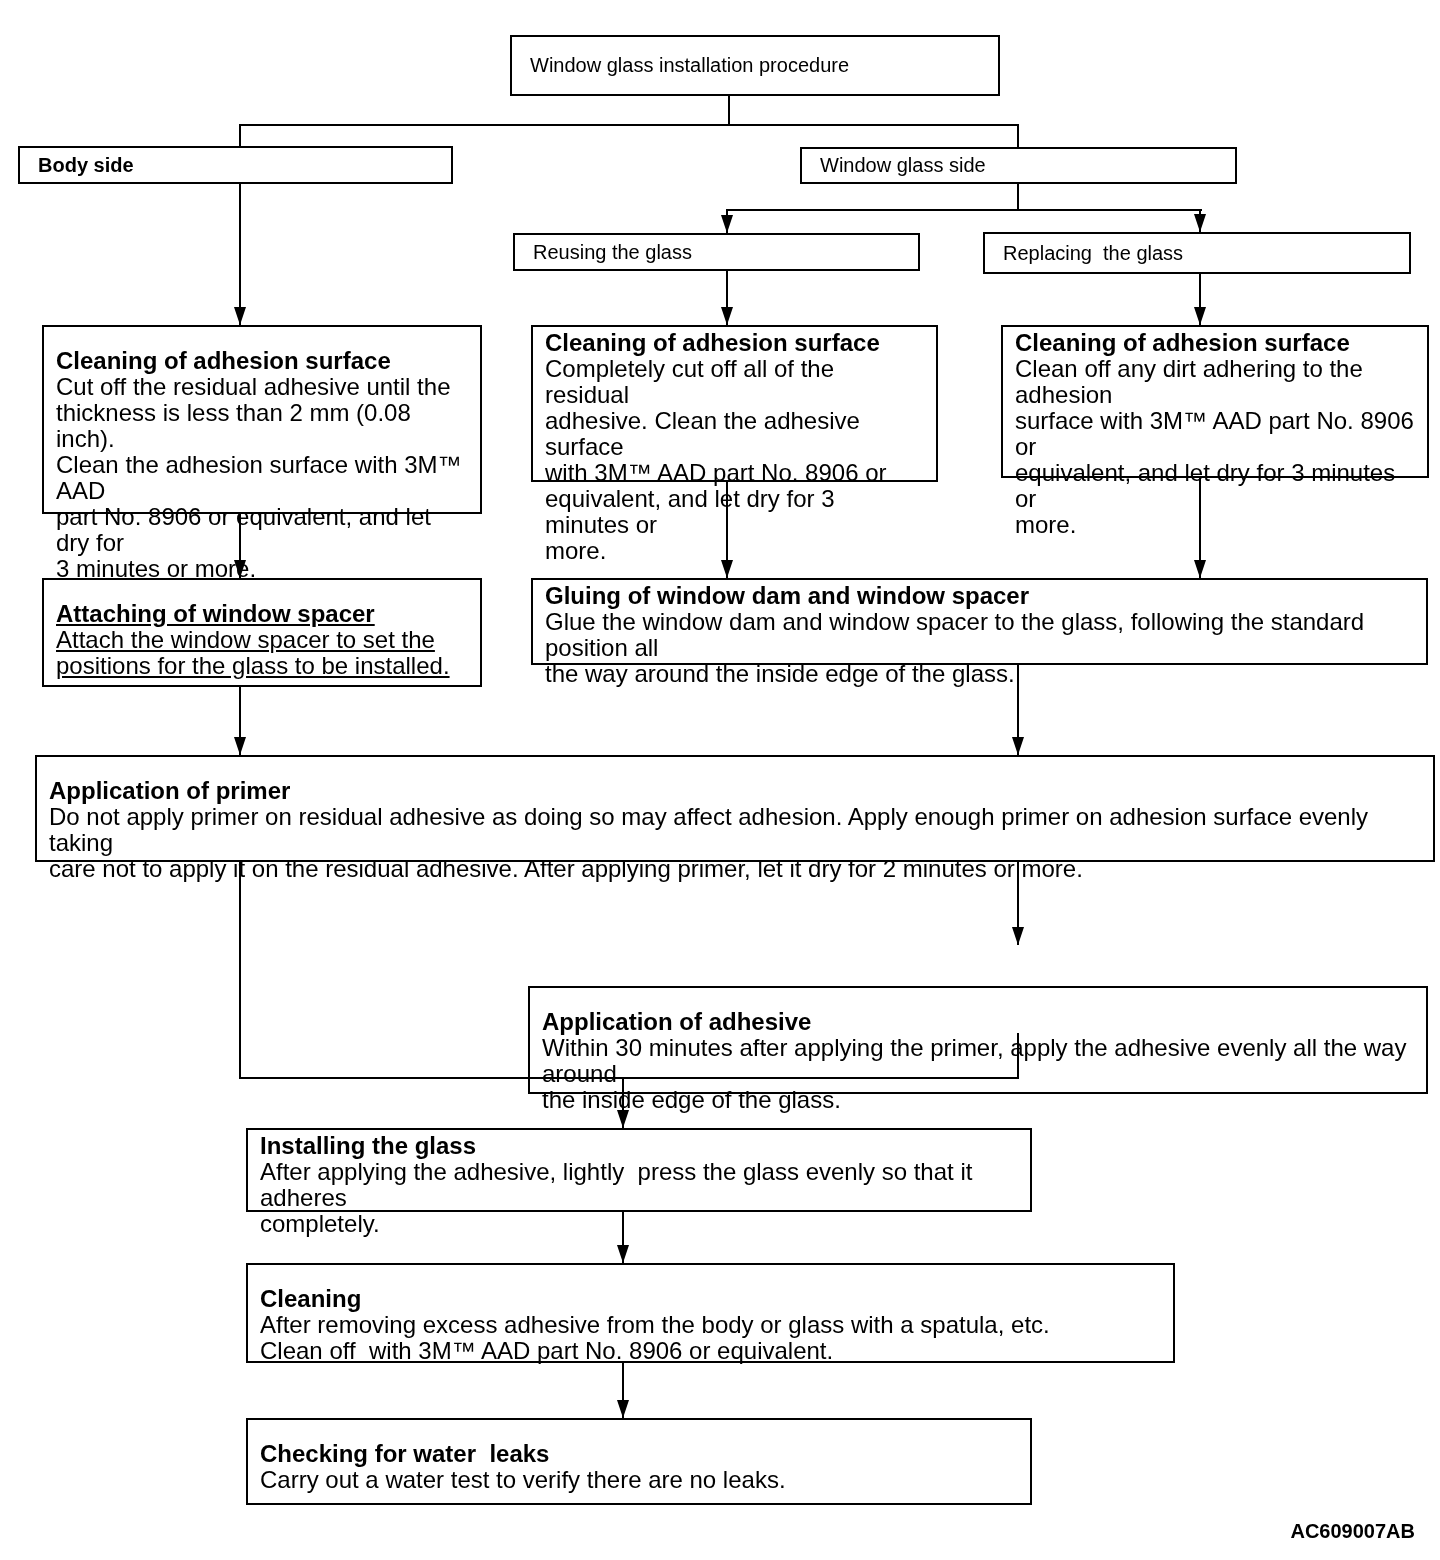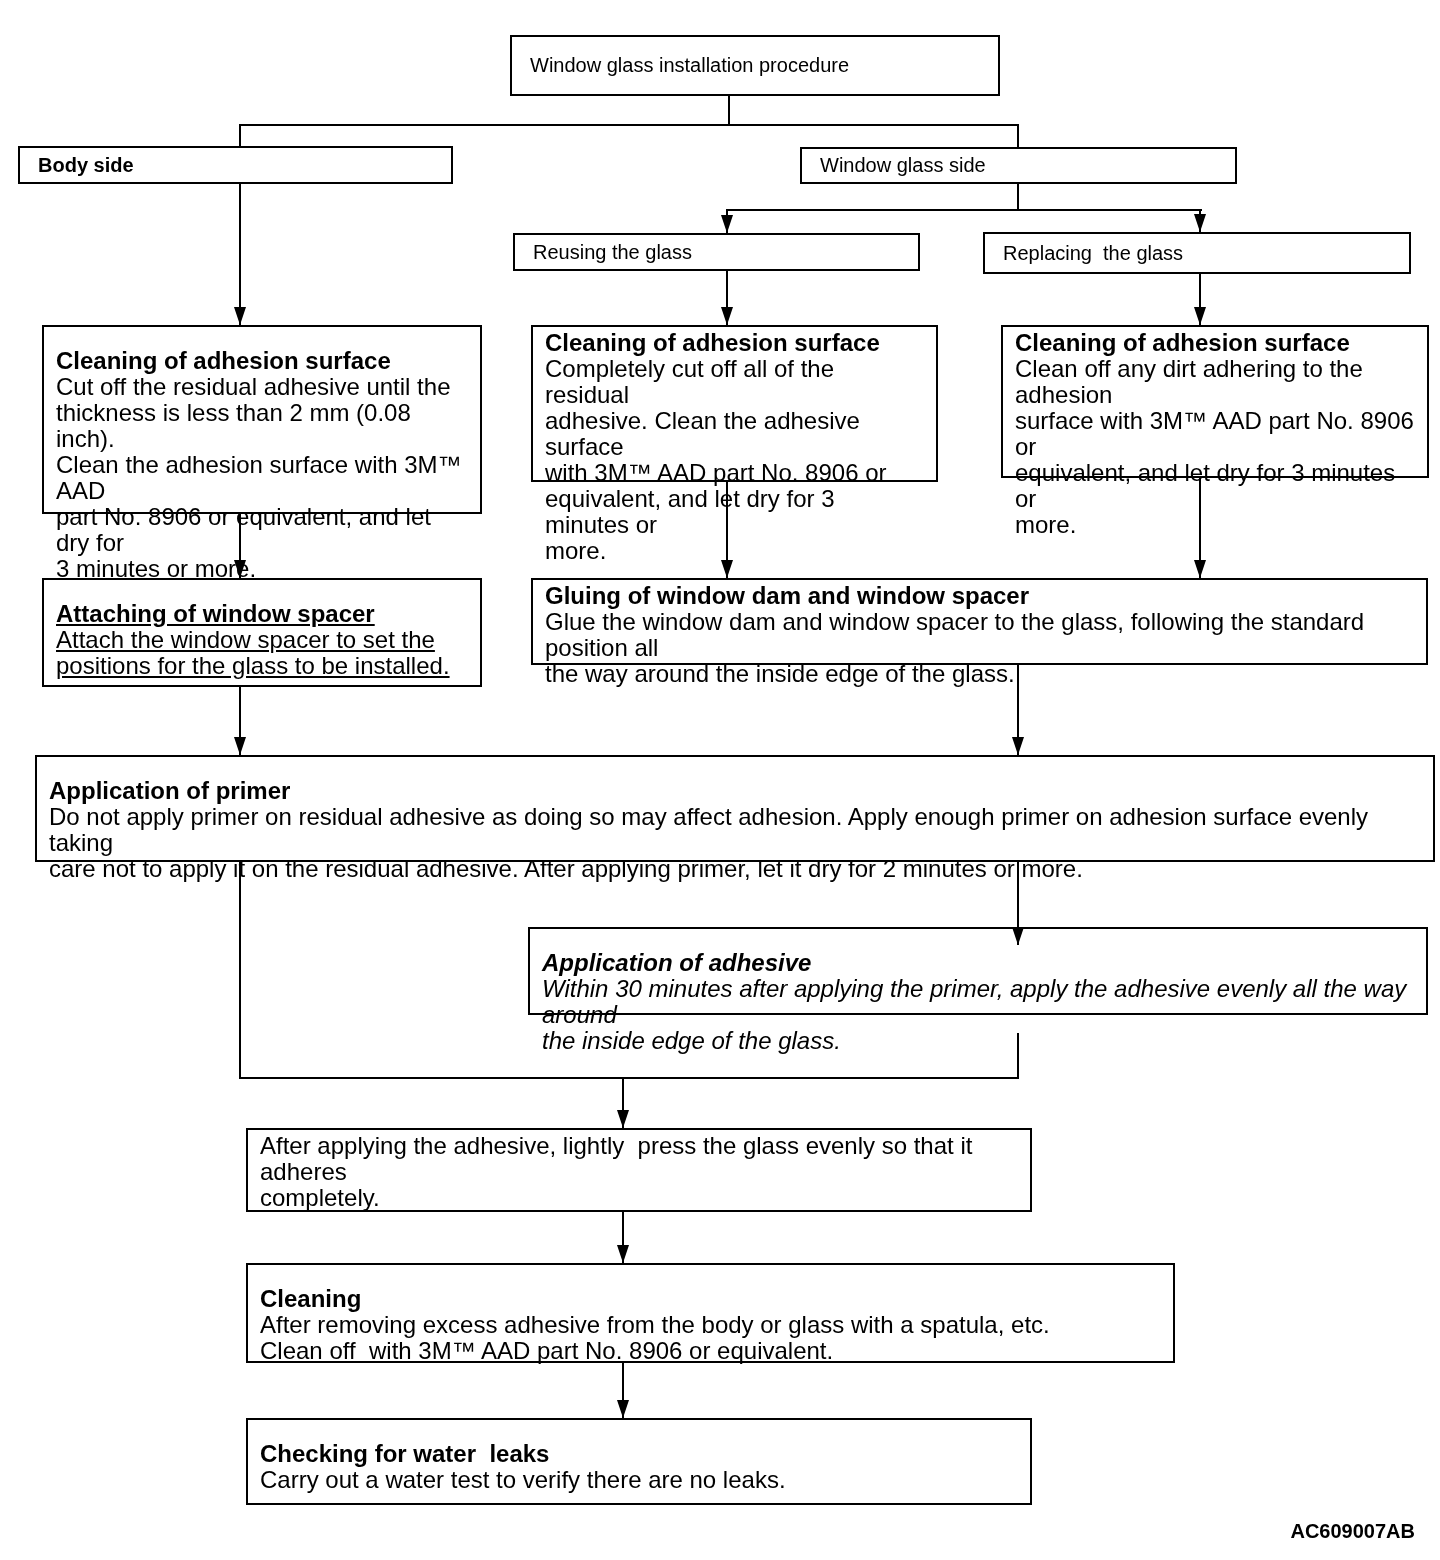--- a/index.html
+++ b/index.html
@@ -131,27 +131,28 @@
     <div class="box-body">Glue the window dam and window spacer to the glass, following the standard position all
 the way around the inside edge of the glass.</div>
   </div>
 
   <div class="box proc" style="left:17px; top:755px; width:1400px; height:107px;">
     <div class="box-title">Application of primer</div>
     <div class="box-body">Do not apply primer on residual adhesive as doing so may affect adhesion. Apply enough primer on adhesion surface evenly taking
 care not to apply it on the residual adhesive. After applying primer, let it dry for 2 minutes or more.</div>
   </div>
 
-  <div class="box proc" style="left:510px; top:927px; width:900px; height:88px;font-style:italic;">
+  <div class="box proc" style="left:510px; top:986px; width:900px; height:108px;">
     <div class="box-title">Application of adhesive</div>
     <div class="box-body">Within 30 minutes after applying the primer, apply the adhesive evenly all the way around
 the inside edge of the glass.</div>
   </div>
 
   <div class="box proc proc-tight" style="left:228px; top:1128px; width:786px; height:84px;">
+    <div class="box-title">Installing the glass</div>
     <div class="box-body">After applying the adhesive, lightly  press the glass evenly so that it adheres
 completely.</div>
   </div>
 
   <div class="box proc" style="left:228px; top:1263px; width:929px; height:100px;">
     <div class="box-title">Cleaning</div>
     <div class="box-body">After removing excess adhesive from the body or glass with a spatula, etc.
 Clean off  with 3M™ AAD part No. 8906 or equivalent.</div>
   </div>
 

